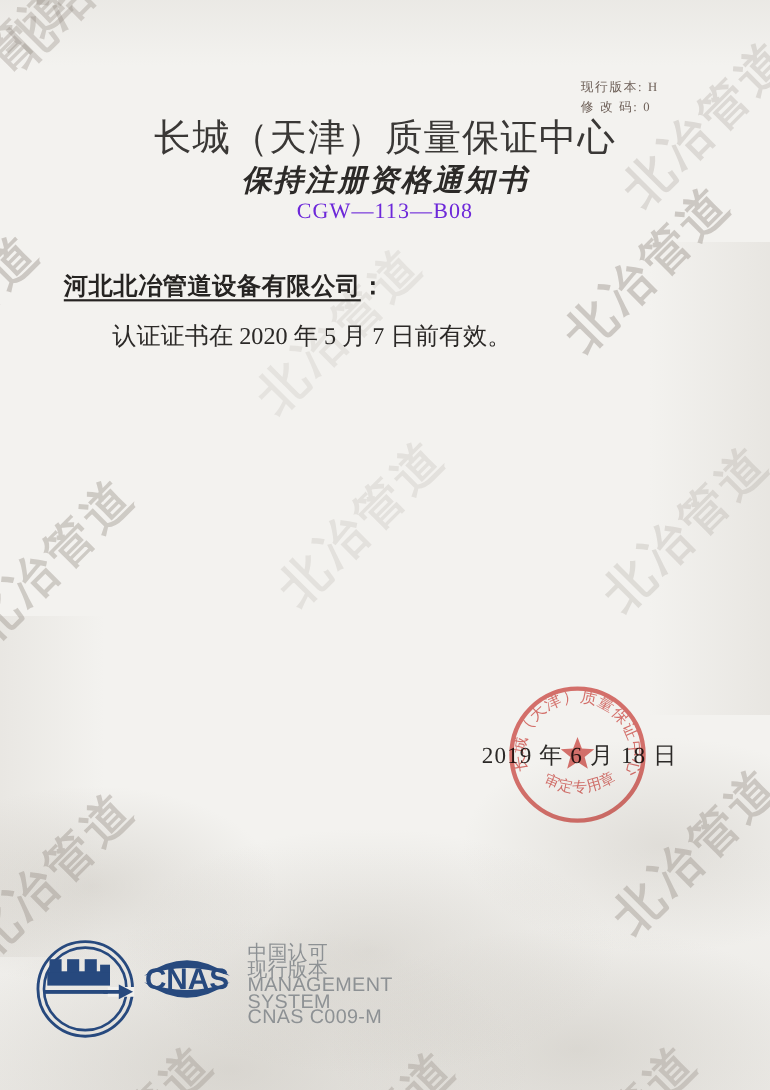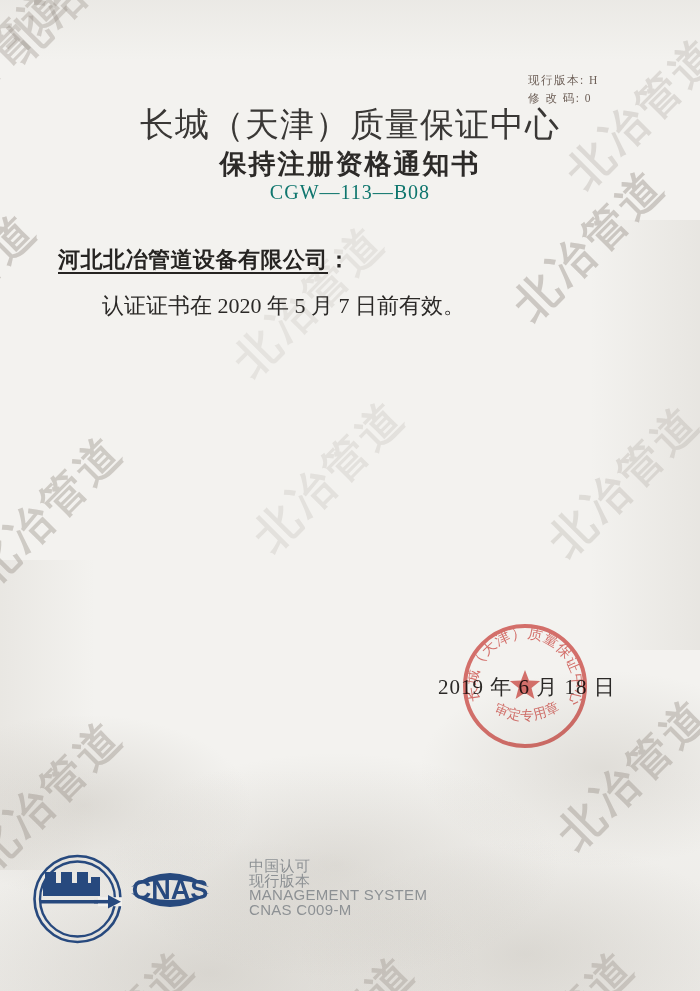--- a/index.html
+++ b/index.html
@@ -42,25 +42,25 @@
     font-size:11.5px;line-height:17.5px;letter-spacing:1.5px;
     color:#6e6058;font-family:"Liberation Serif",serif;
   }
   .org-title{
     position:absolute;top:102px;left:0;width:700px;text-align:center;
     font-size:34px;letter-spacing:1px;color:#3a3836;font-weight:400;
   }
   .doc-title{
     position:absolute;top:146px;left:0;width:700px;text-align:center;
     font-family:"Liberation Sans","DejaVu Sans",sans-serif;
-    font-size:27px;font-weight:700;letter-spacing:2px;color:#2c2a28;
+    font-size:27px;font-weight:700;letter-spacing:2px;color:#2c2a28;font-style:italic;
   }
   .doc-code{
     position:absolute;top:181px;left:0;width:700px;text-align:center;
-    font-size:20px;letter-spacing:1px;color:#0f766e;
+    font-size:20px;letter-spacing:1px;color:#6d28d9;
   }
 
   
   .recipient{
     position:absolute;top:217px;left:58px;
     font-size:22px;font-weight:700;color:#262422;letter-spacing:.5px;margin-top:28px;
   }
   .recipient .name{
     text-decoration:underline;text-decoration-thickness:1.5px;text-underline-offset:5px;
   }
@@ -81,21 +81,21 @@
     opacity:.84;mix-blend-mode:multiply;
   }
 
   
   .footer{position:absolute;left:30px;top:853px;width:400px;height:100px;}
   .wall-logo{position:absolute;left:0;top:0;}
   .cnas-logo{position:absolute;left:98px;top:9px;}
   .accr-text{
     position:absolute;left:195px;top:6px;
     font-family:"Liberation Sans","DejaVu Sans",sans-serif;
-    font-size:15px;line-height:14.5px;color:#8d9194;letter-spacing:.3px;margin-left:24px;
+    font-size:18px;line-height:14.5px;color:#8d9194;letter-spacing:.3px;
   }
 </style>
 </head>
 <body>
 
 <div class="page">
 
   <div class="tex tex-topband"></div>
   <div class="tex tex-right"></div>
   <div class="tex tex-left"></div>

